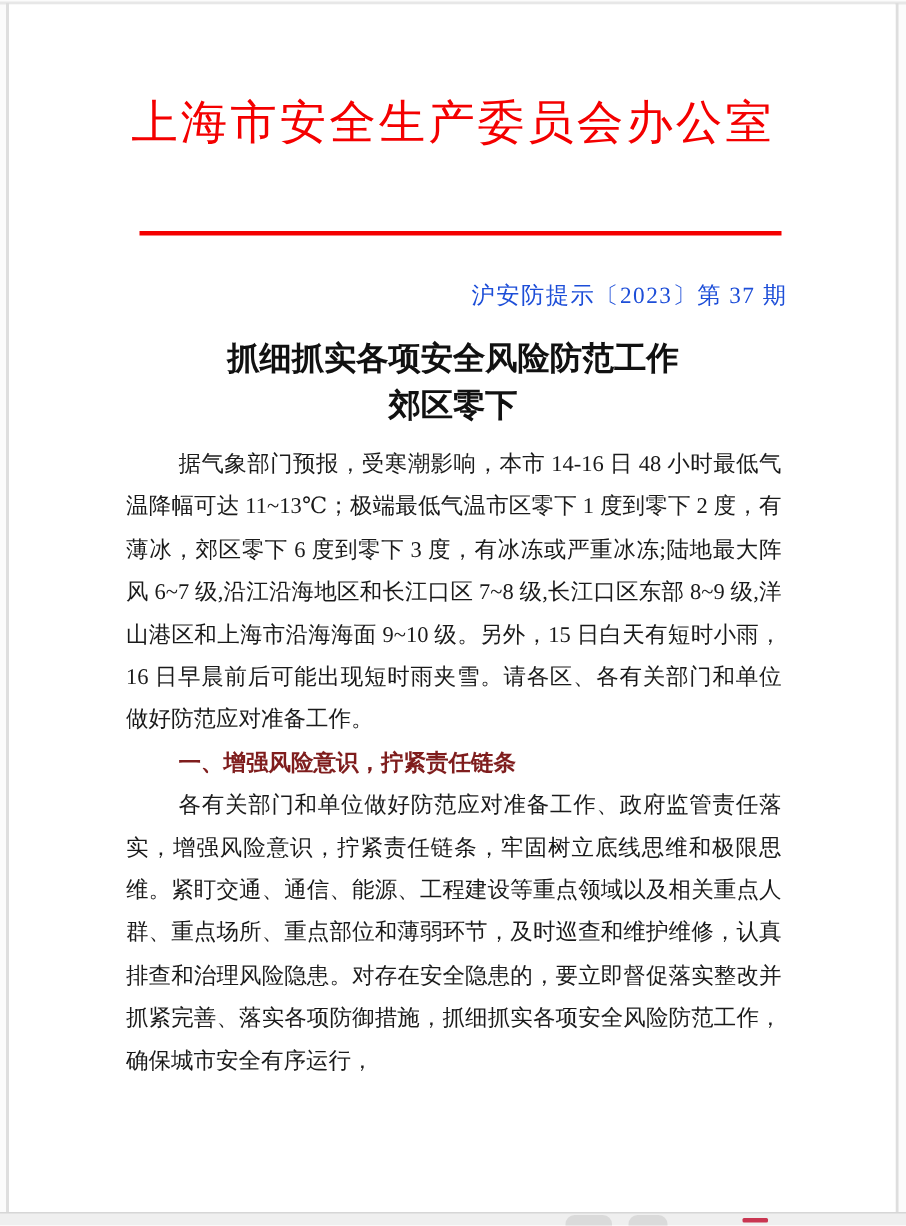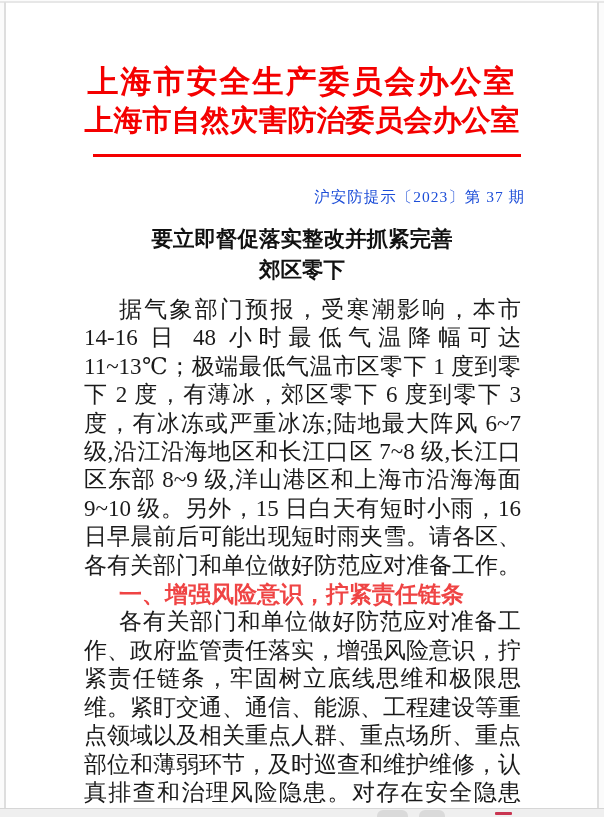--- a/index.html
+++ b/index.html
@@ -29,21 +29,21 @@
     position: absolute; left: 597px; top: 2px; width: 2px; height: 806px;
     background: #dedede;
   }
   .page {
     position: absolute; left: 6px; top: 3px; width: 591px; height: 805px;
     background: #ffffff;
   }
   
   .org-header {
     position: absolute; left: 0; top: 62px; width: 604px;
-    text-align: center; color: #f40000; font-weight: bold;
+    text-align: center; color: #f40000; font-weight: normal;
   }
   .org-line1 {
     font-size: 31px; line-height: 40px; letter-spacing: 2px; white-space: nowrap;
   }
   .org-line2 {
     font-size: 29px; line-height: 37px; letter-spacing: 0px; white-space: nowrap;
   }
   .red-rule {
     position: absolute; left: 93px; top: 154px; width: 428px; height: 3px;
     background: #f40000;
@@ -56,32 +56,32 @@
     position: absolute; left: 0; top: 224px; width: 604px;
     text-align: center; font-weight: bold; color: #111111;
     font-size: 21.5px; line-height: 31px;
   }
   .body-text {
     position: absolute; left: 84px; top: 296px; width: 437px;
     color: #1a1a1a;
   }
   .body-text p {
     margin: 0;
-    font-size: 23px;
+    font-size: 15px;
     line-height: 28.4px;
     text-align: justify;
     text-indent: 35px;
   }
   .section-heading {
     margin: 5px 0 0 0;
     font-size: 17.5px;
     line-height: 28.4px;
     text-indent: 35px;
     font-weight: bold;
-    color: #ef4444;
+    color: #7f1d1d;
     font-family: Liberation Sans, sans-serif;
   }
   
   .bottom-strip {
     position: absolute; left: 0; top: 808px; width: 604px; height: 9px;
     background: #efefef; border-top: 1px solid #d6d6d6; box-sizing: border-box;
   }
   .pill-btn {
     position: absolute; top: 810px; height: 10px;
     background: #dadada; border-radius: 6px 6px 0 0;
@@ -99,29 +99,28 @@
 <div class="viewport">
 
   <div class="frame-top"></div>
   <div class="frame-left"></div>
   <div class="frame-right"></div>
 
   <div class="page"></div>
 
   <div class="org-header">
     <div class="org-line1">上海市安全生产委员会办公室</div>
-    <div class="org-line2">上海市自然灾害防治委员会办公室</div>
   </div>
 
   <div class="red-rule"></div>
 
   <div class="issue-line">沪安防提示〔2023〕第 37 期</div>
 
   <div class="doc-title">
-    <div>要立即督促落实整改并抓紧完善</div>
+    <div>抓细抓实各项安全风险防范工作</div>
     <div>郊区零下</div>
   </div>
 
   <div class="body-text">
     <p>据气象部门预报，受寒潮影响，本市 14-16 日 48 小时最低气温降幅可达 11~13℃；极端最低气温市区零下 1 度到零下 2 度，有薄冰，郊区零下 6 度到零下 3 度，有冰冻或严重冰冻;陆地最大阵风 6~7 级,沿江沿海地区和长江口区 7~8 级,长江口区东部 8~9 级,洋山港区和上海市沿海海面 9~10 级。另外，15 日白天有短时小雨，16 日早晨前后可能出现短时雨夹雪。请各区、各有关部门和单位做好防范应对准备工作。</p>
     <p class="section-heading">一、增强风险意识，拧紧责任链条</p>
     <p>各有关部门和单位做好防范应对准备工作、政府监管责任落实，增强风险意识，拧紧责任链条，牢固树立底线思维和极限思维。紧盯交通、通信、能源、工程建设等重点领域以及相关重点人群、重点场所、重点部位和薄弱环节，及时巡查和维护维修，认真排查和治理风险隐患。对存在安全隐患的，要立即督促落实整改并抓紧完善、落实各项防御措施，抓细抓实各项安全风险防范工作，确保城市安全有序运行，</p>
   </div>
 
   <div class="bottom-strip"></div>

